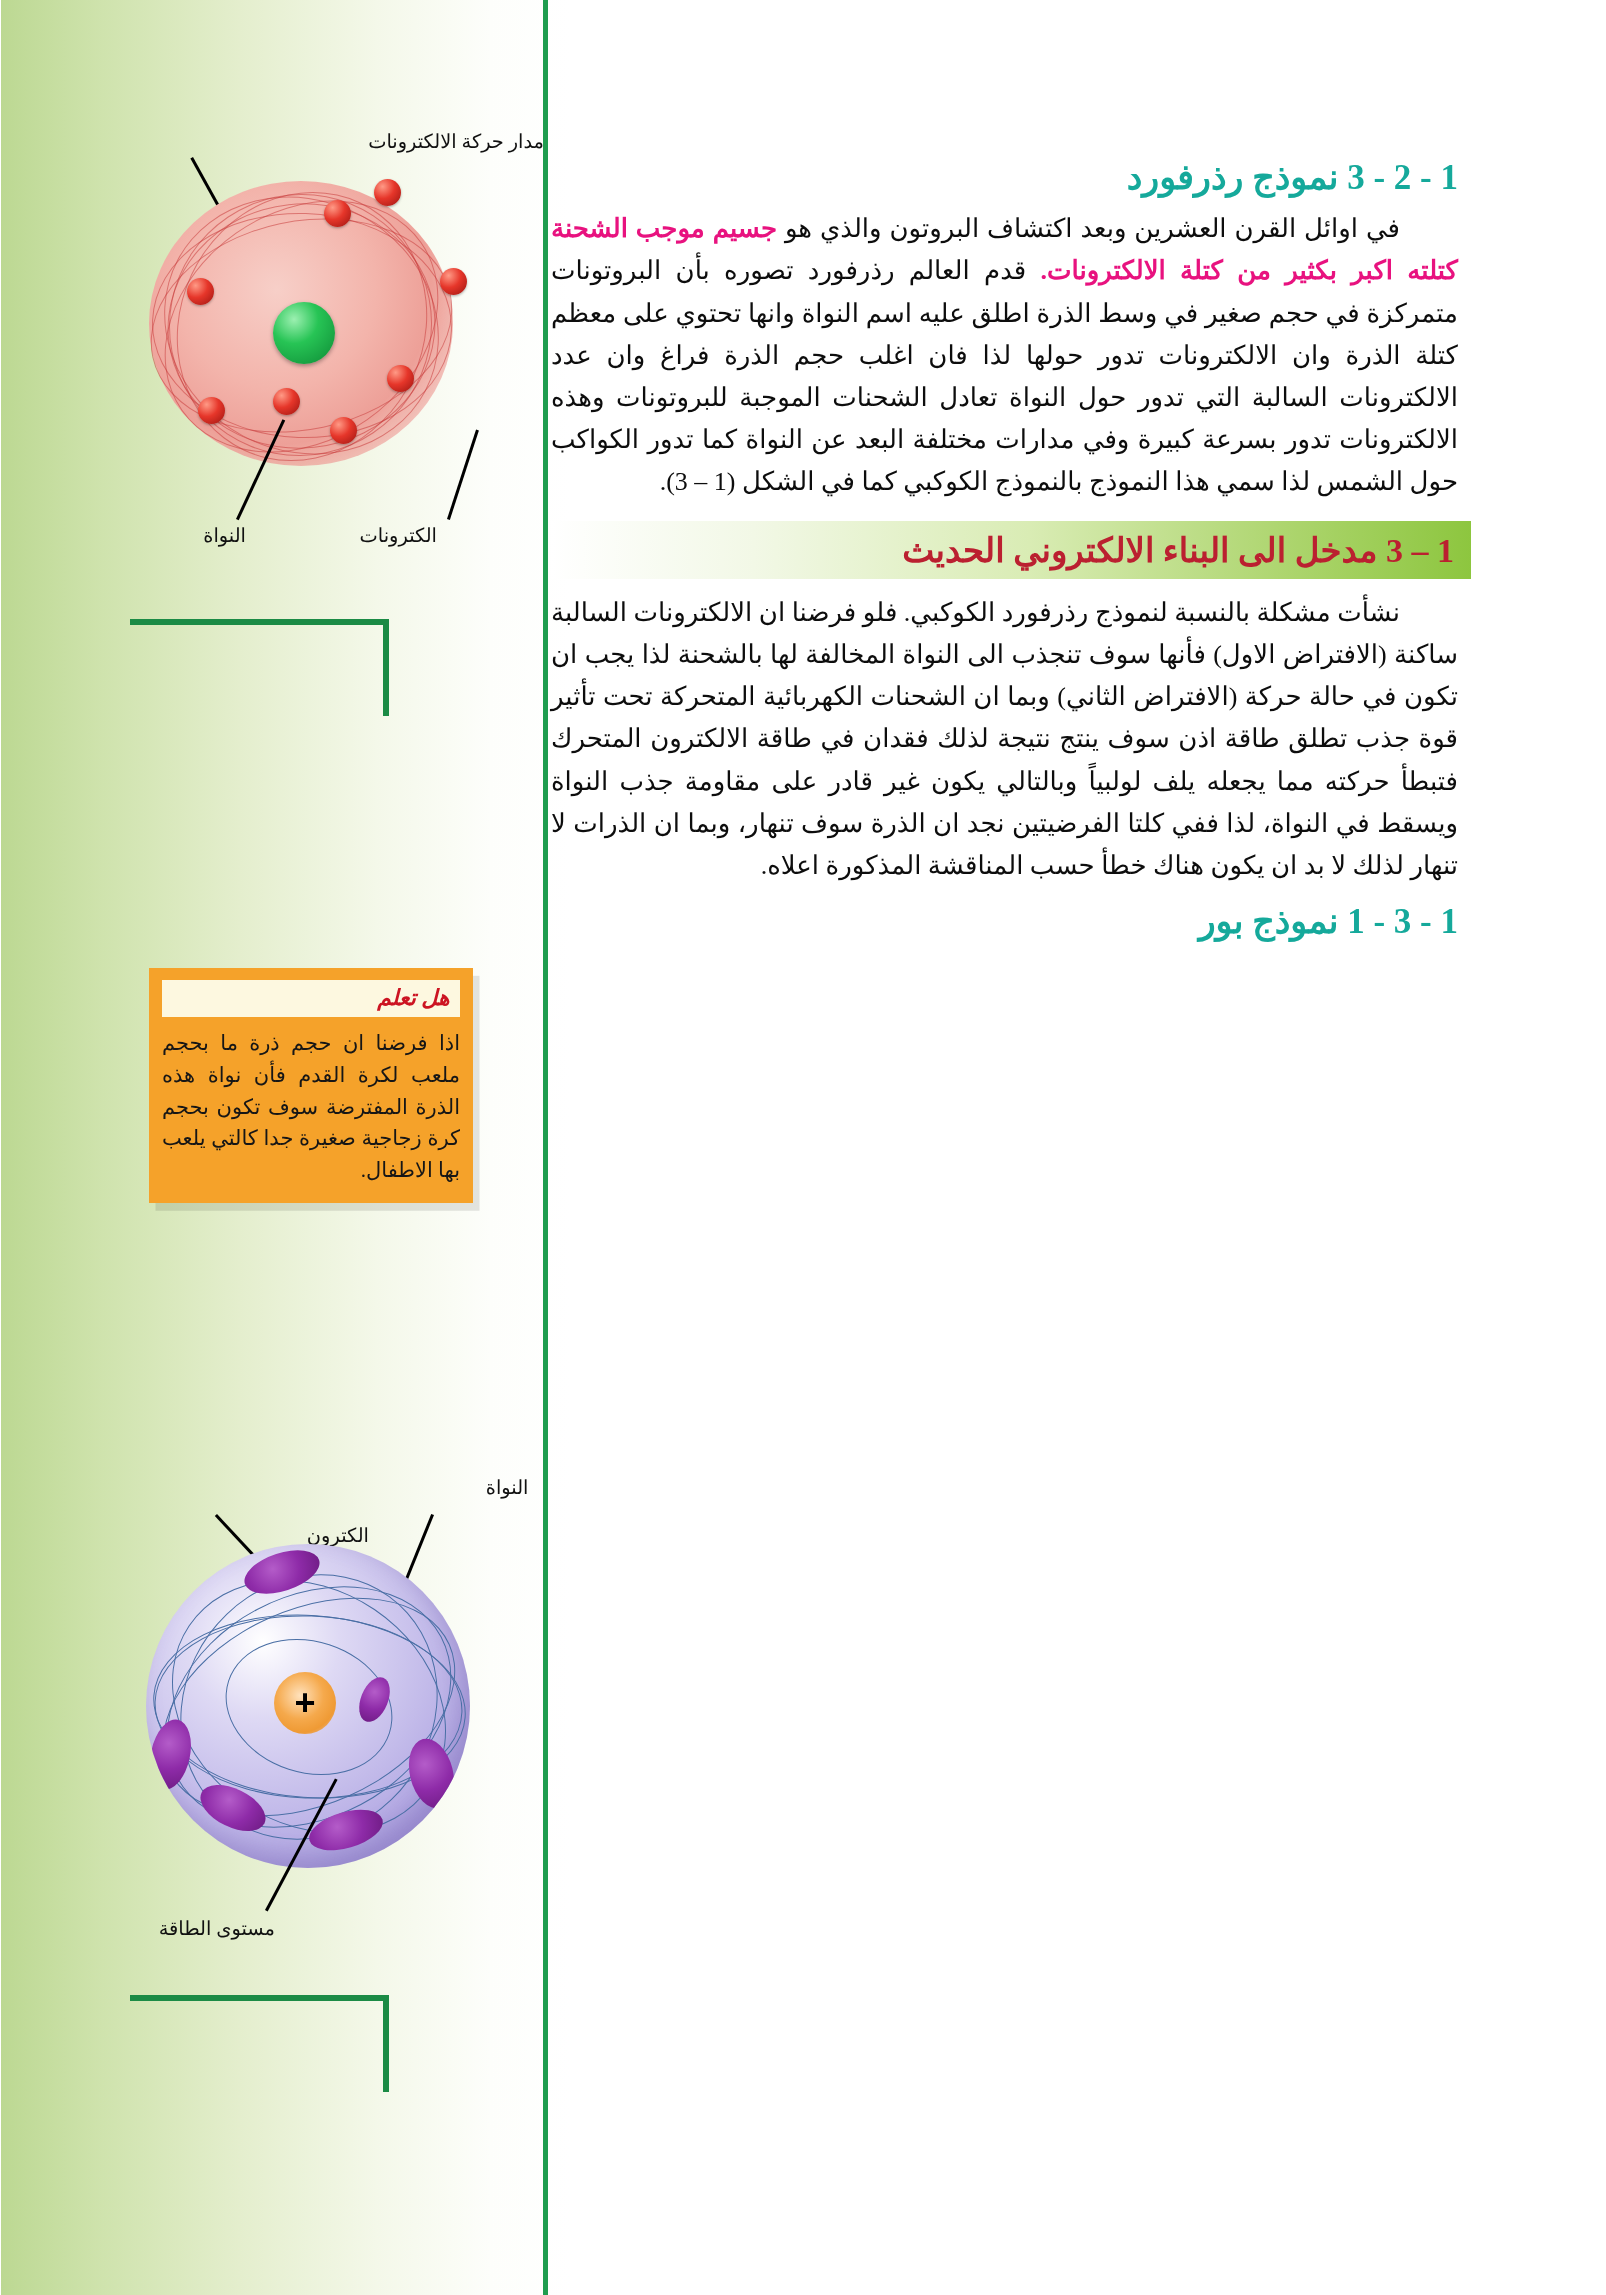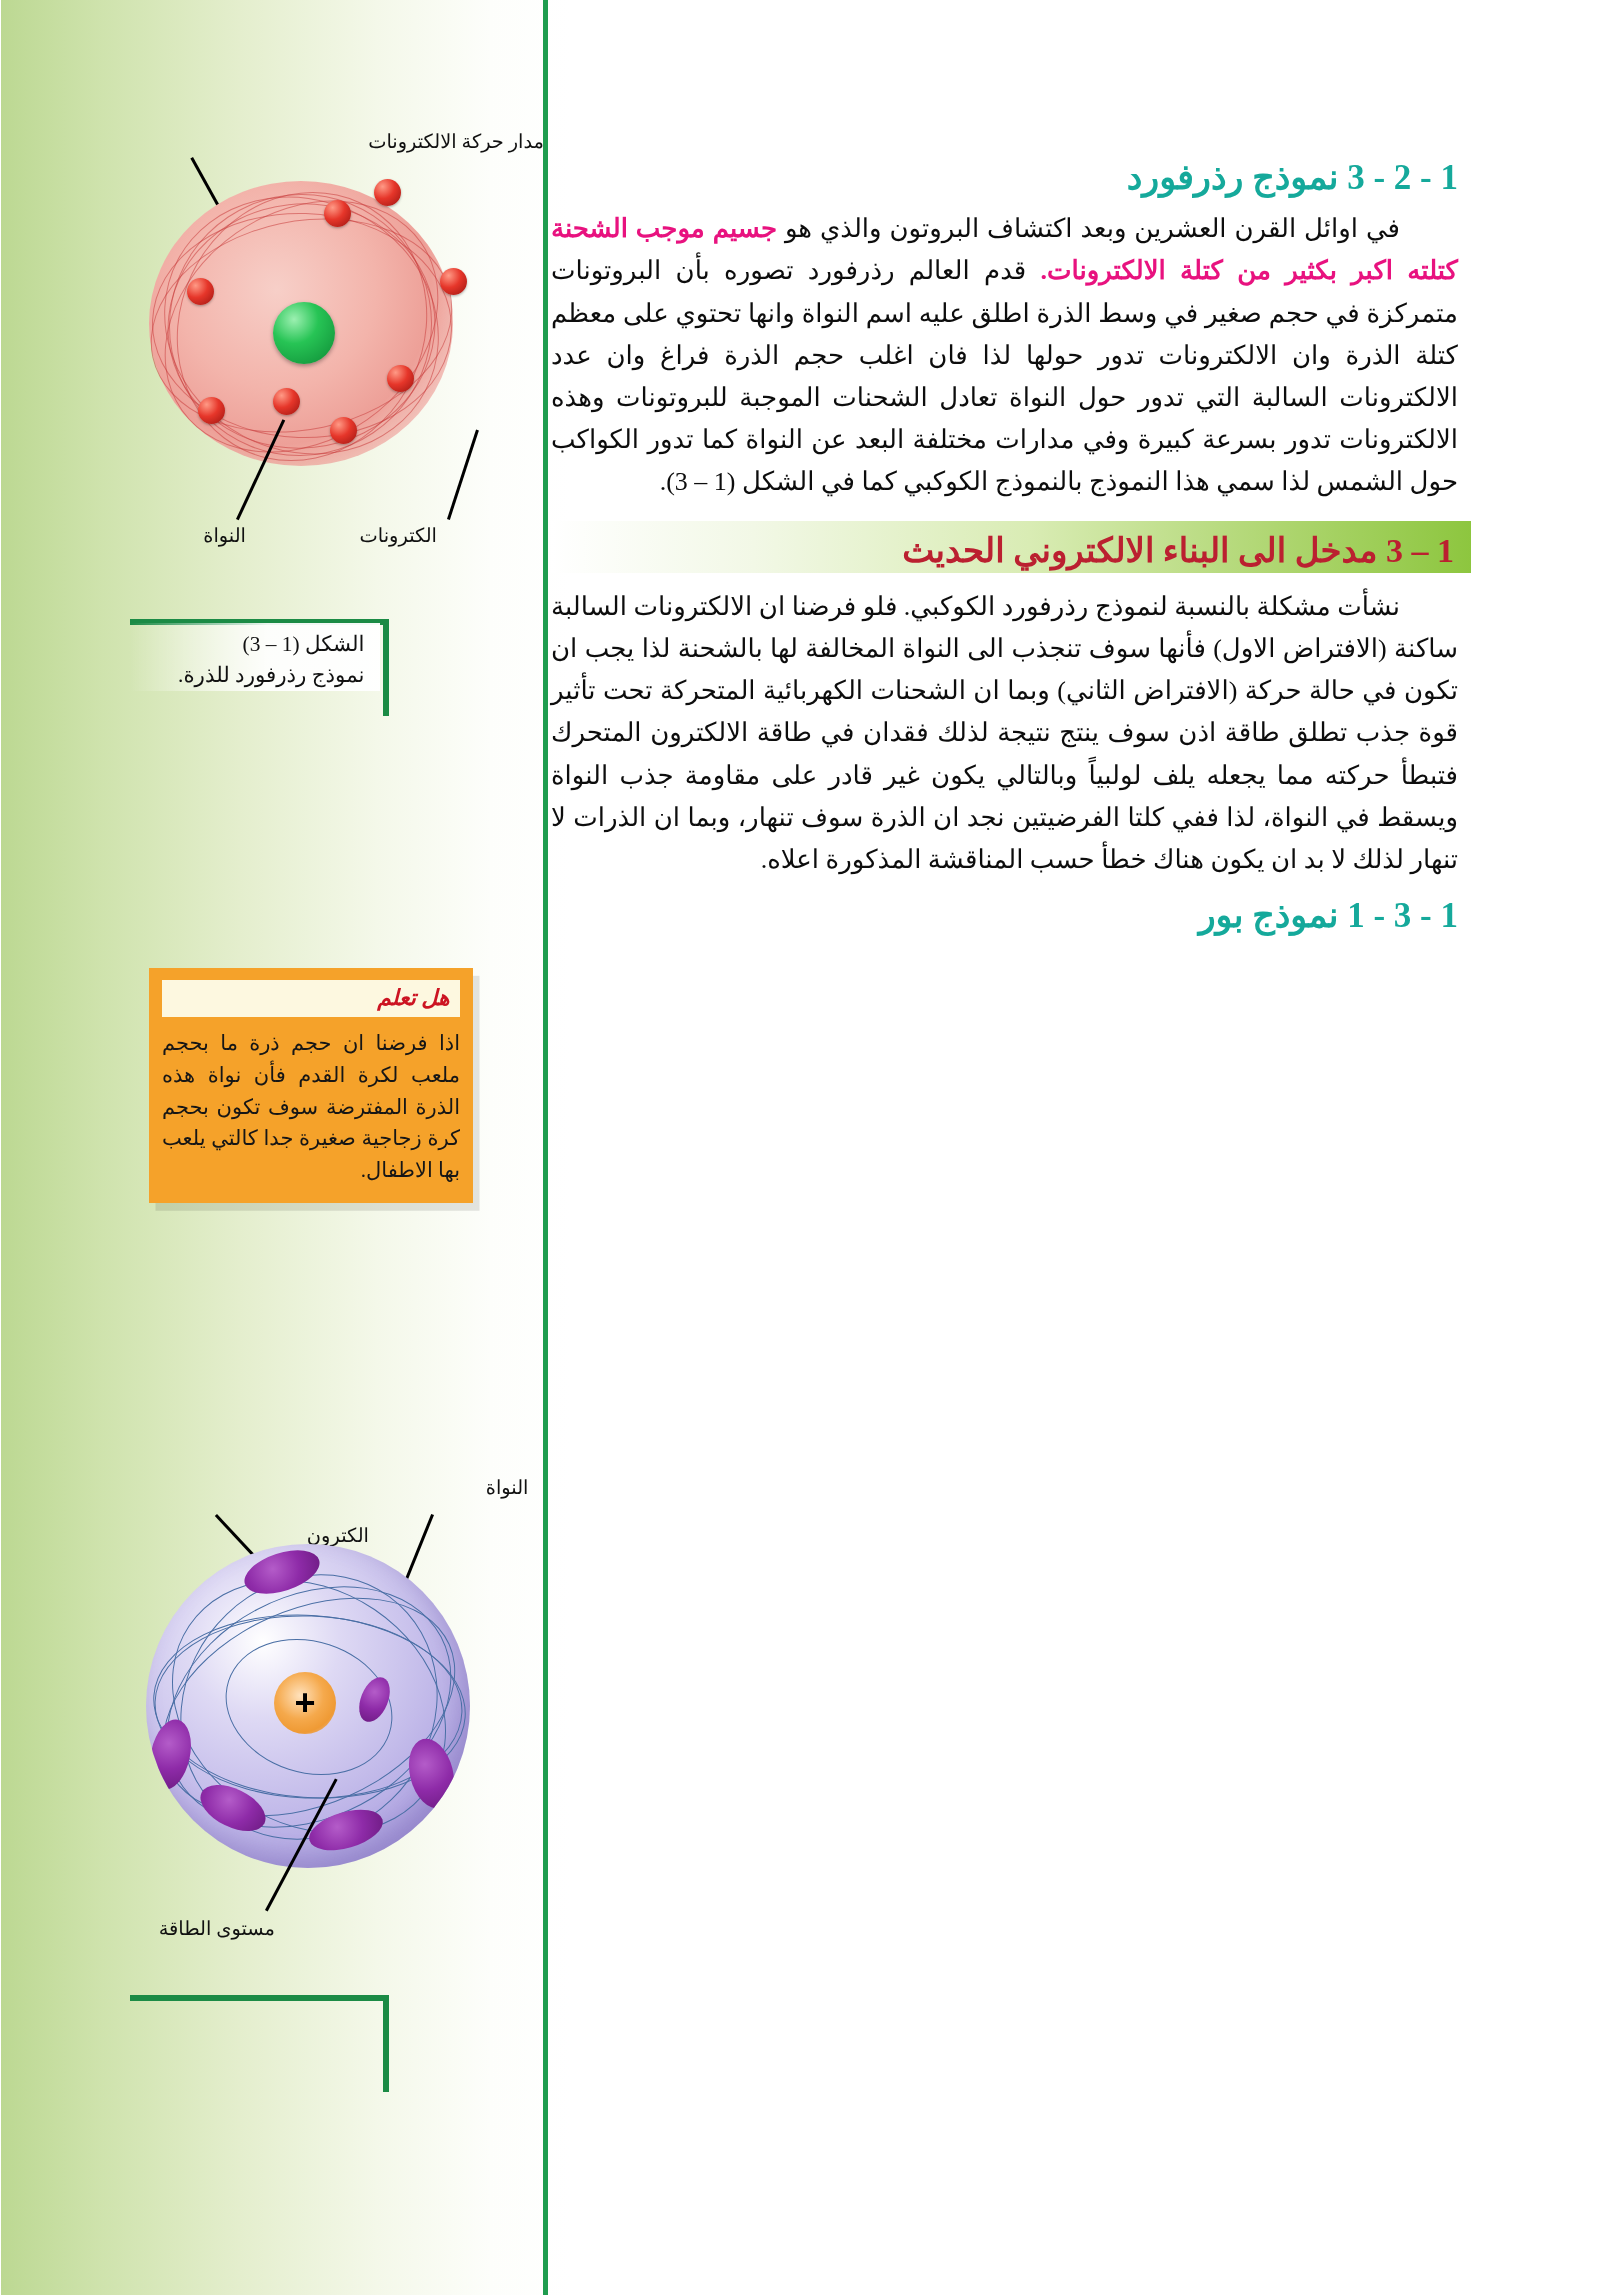--- a/index.html
+++ b/index.html
@@ -178,21 +178,21 @@
     text-align-last:right;
     direction:rtl;
     margin:0 0 3.9px 0;
   }
   .para.indent{text-indent:58px;}
   .hl-magenta{color:#e8127f;font-weight:bold;}
 
   .band-heading{
     margin:18px 0 13px 0;
     background:linear-gradient(to right,#ffffff 0%,#f2f8e6 22%,#d9ecb4 52%,#add56e 80%,#8dc63f 100%);
-    padding:9px 17px 3px 17px;
+    padding:9px 17px 9px 17px;
     box-sizing:border-box;
     width:920px;
     margin-right:-13px;
     text-align:right;direction:rtl;
   }
   .band-heading span{
     font-family:"Liberation Serif", serif;
     font-weight:bold;font-size:34px;color:#bb2030;
     letter-spacing:-0.3px;
   }
@@ -238,24 +238,20 @@
 
     <div class="leader" style="left:350px;top:389px;width:94px;height:2.6px;transform:rotate(-72deg);"></div>
 
     <div class="fig-label" style="right:298px;top:394px;">النواة</div>
     <div class="fig-label" style="right:107px;top:394px;">الكترونات</div>
   </div>
 
   <div class="caption" style="left:130px;top:619px;height:97px;">
     <div class="cap-topline"></div>
     <div class="cap-rightline"></div>
-    <div class="cap-inner">
-      <div class="cap-line">الشكل (1 – 3)</div>
-      <div class="cap-line">نموذج رذرفورد للذرة.</div>
-    </div>
   </div>
 
   <div id="note">
     <div class="note-card">
       <div class="note-title-bar">
         <span class="note-title">هل تعلم</span>
       </div>
       <div class="note-body">اذا فرضنا ان حجم ذرة ما بحجم ملعب لكرة القدم فأن نواة هذه الذرة المفترضة سوف تكون بحجم كرة زجاجية صغيرة جدا كالتي يلعب بها الاطفال.</div>
     </div>
   </div>

